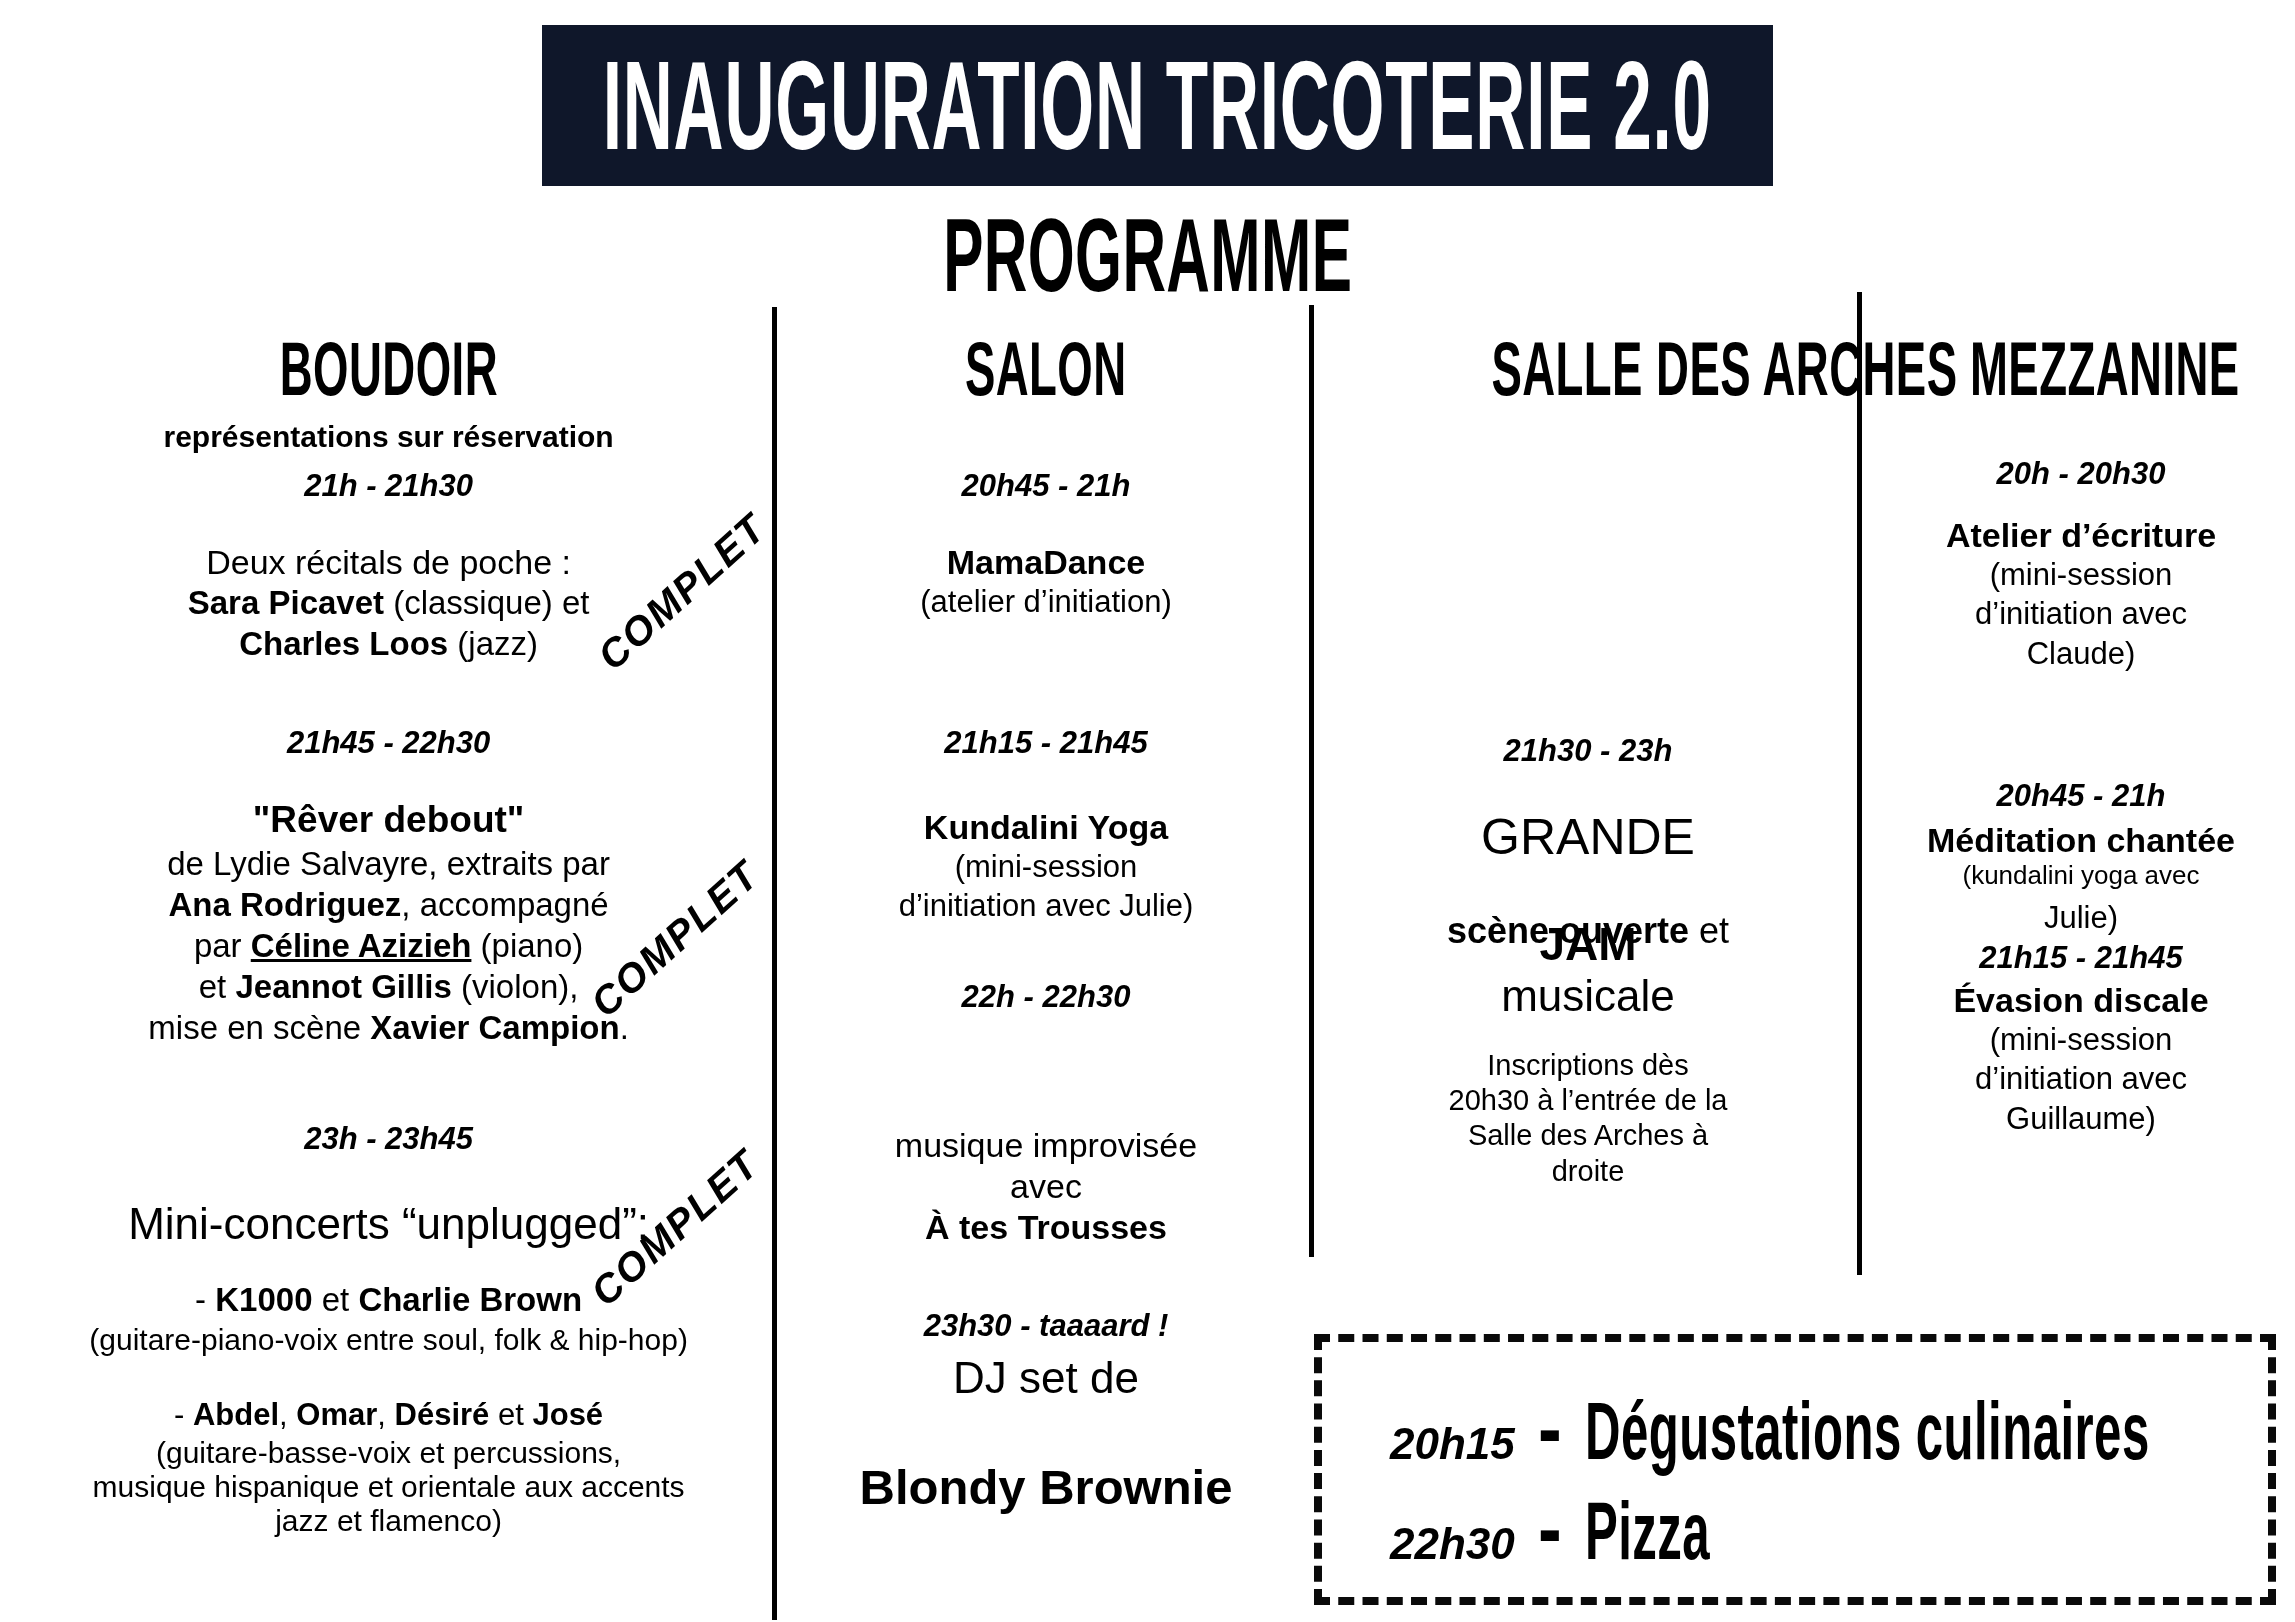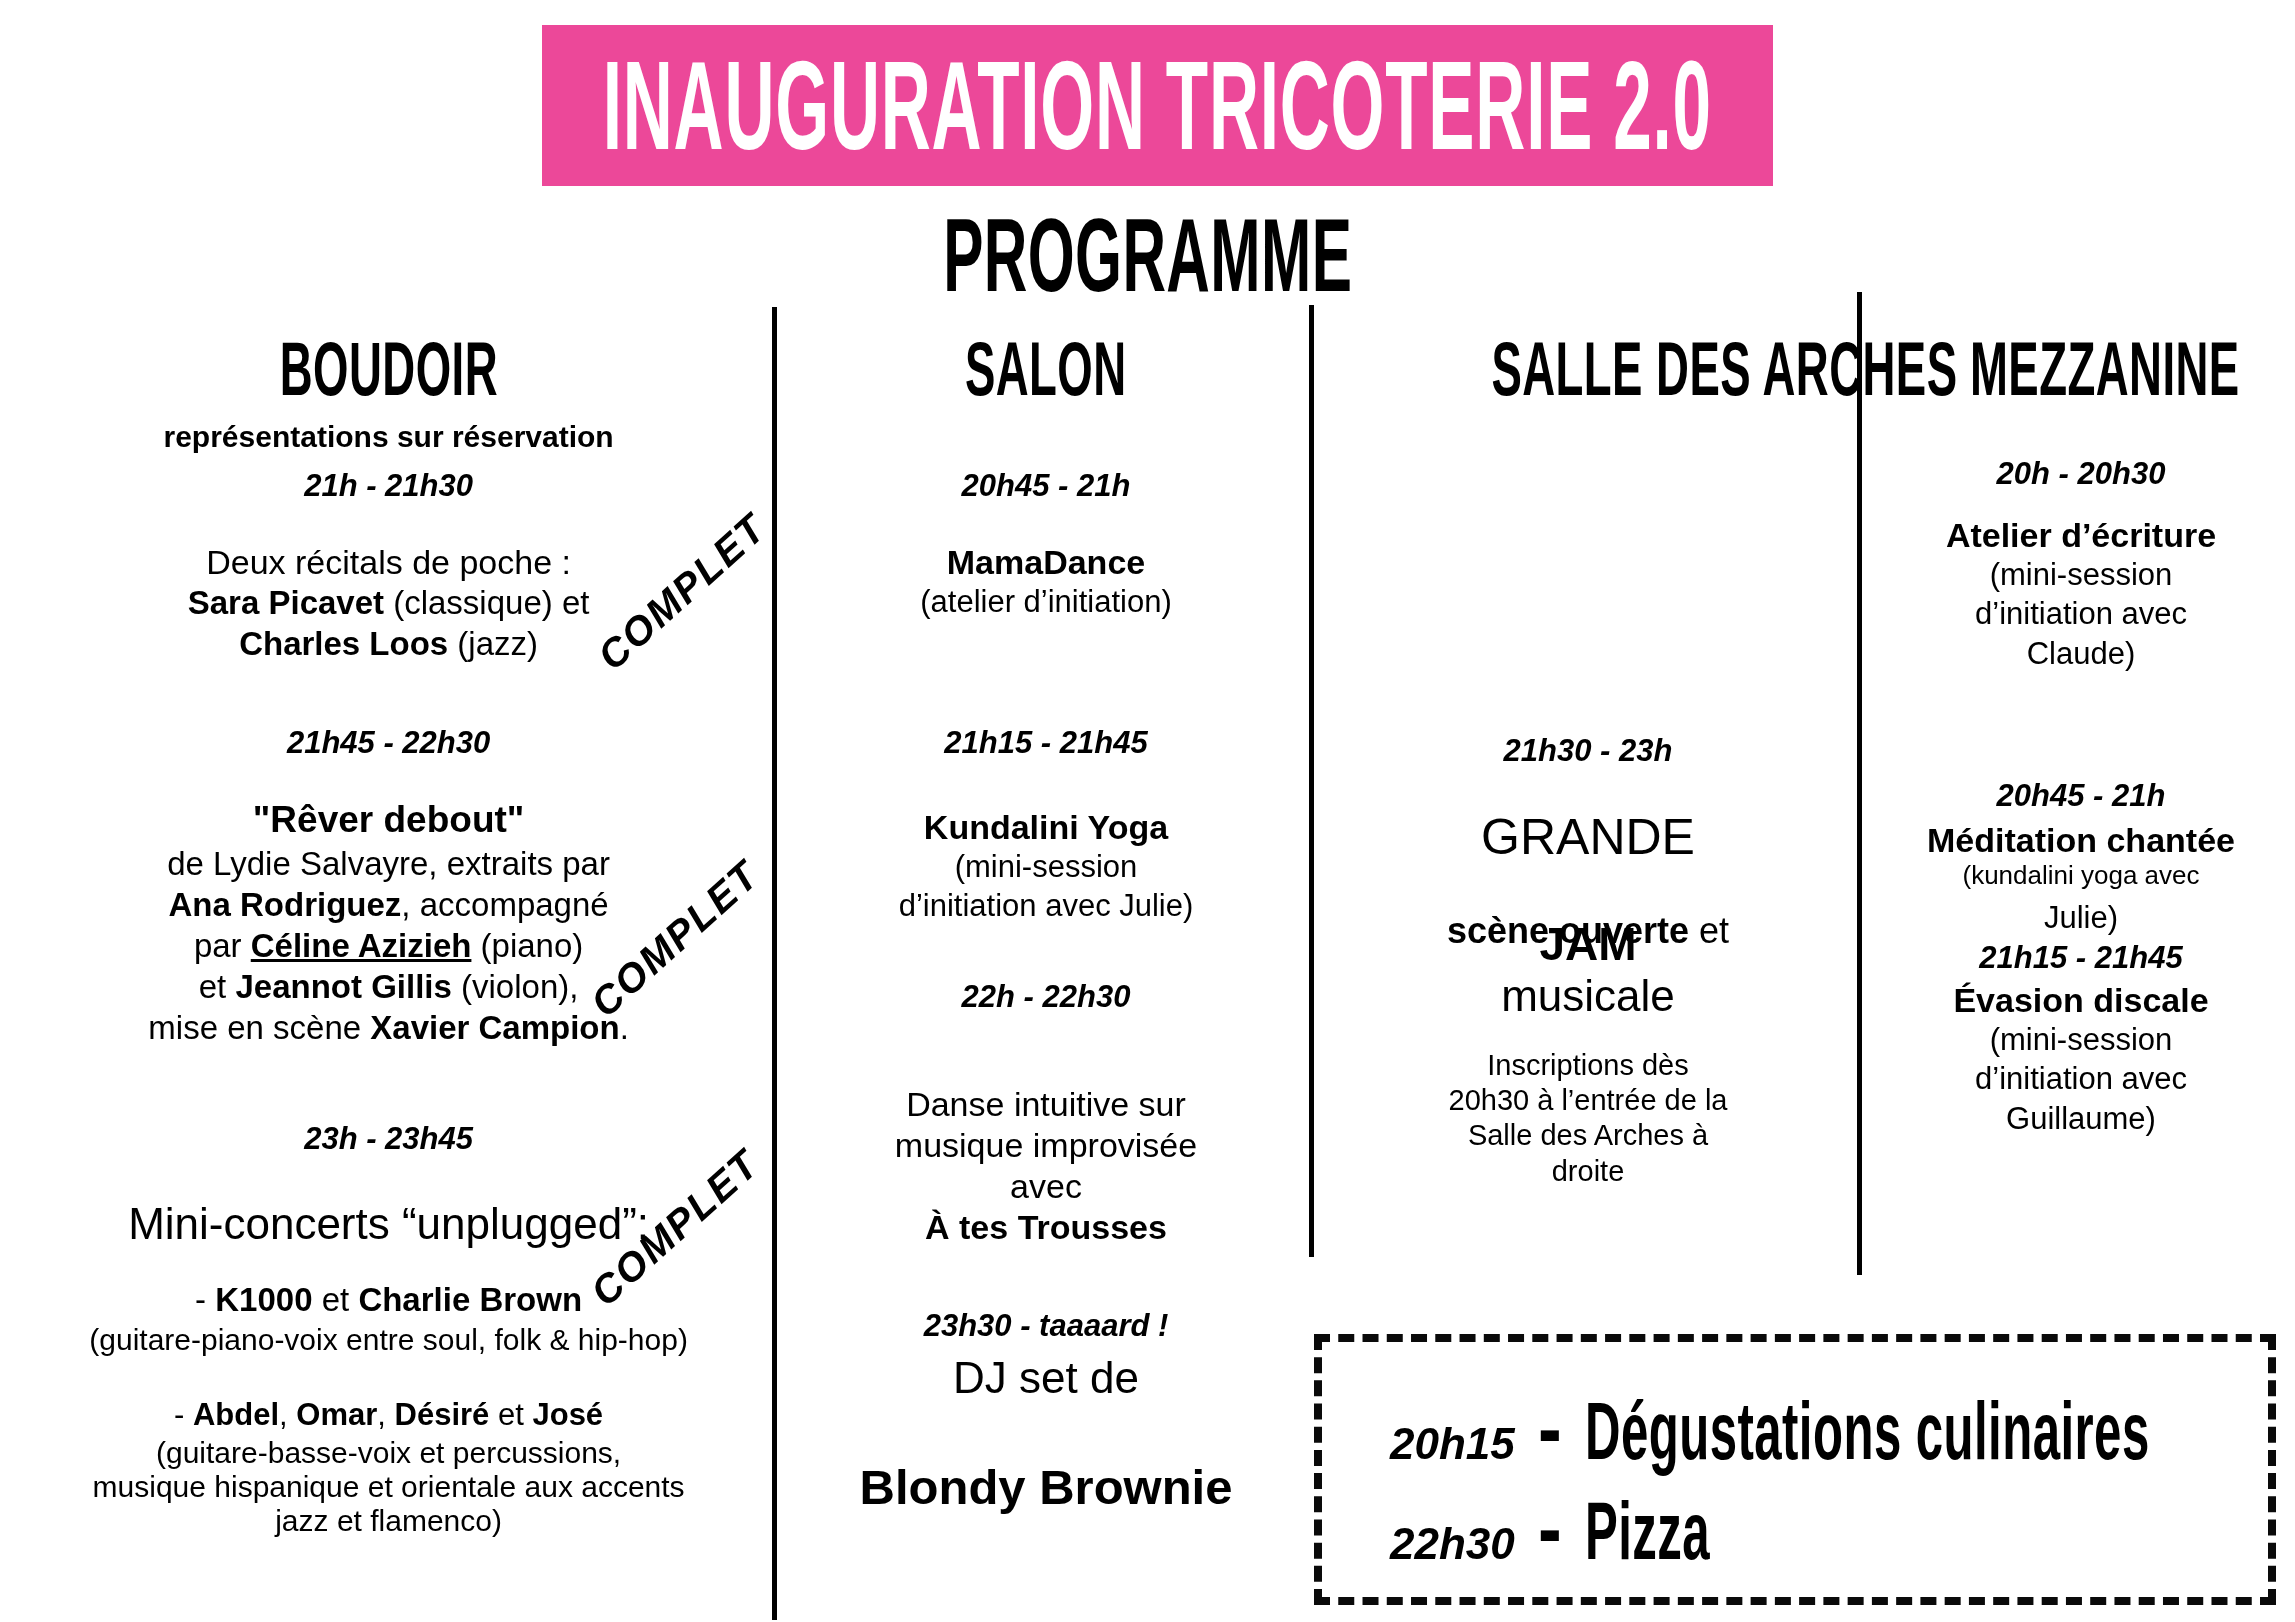--- a/index.html
+++ b/index.html
@@ -1,21 +1,21 @@
 <!DOCTYPE html>
 <html style="font-size:11px"><head>
 <meta charset="utf-8">
 <style>
   html,body{margin:0;padding:0;background:#ffffff;}
   #poster{
     position:relative;width:2295px;height:1623px;background:#ffffff;overflow:hidden;
     font-family:"Liberation Sans","DejaVu Sans",sans-serif;color:#000;
   }
   .cond{display:inline-block;transform:scaleX(0.6);transform-origin:50% 60%;white-space:nowrap;}
-  .banner{position:absolute;left:542px;top:24.5px;width:1231px;height:161px;background:#ec4899;
+  .banner{position:absolute;left:542px;top:24.5px;width:1231px;height:161px;background:#0f172a;
     display:flex;align-items:center;justify-content:center;}
   .banner .cond{transform:scaleX(0.55);font-size:126px;font-weight:700;color:#ffffff;letter-spacing:1.4px;}
   .programme{position:absolute;left:0;top:196px;width:100%;text-align:center;}
   .programme .cond{transform:scaleX(0.58);font-size:104px;font-weight:700;letter-spacing:0.7px;}
   .vline{position:absolute;width:4.8px;background:#000;}
   #d1{left:772px;top:307px;height:1313px;}
   #d2{left:1309px;top:305px;height:952px;}
   #d3{left:1857px;top:292px;height:983px;}
   .col{position:absolute;top:0;height:100%;}
   #col-boudoir{left:13.6px;width:750px;}
@@ -87,21 +87,20 @@
   <section class="col" id="col-salon">
     <div class="line hdr" style="top:329px"><span class="cond">SALON</span></div>
     <div class="line t" style="top:470px;font-size:31px">20h45 - 21h</div>
     <div class="line b" style="top:545px;font-size:34px">MamaDance</div>
     <div class="line" style="top:586px;font-size:31px">(atelier d’initiation)</div>
     <div class="line t" style="top:727px;font-size:31px">21h15 - 21h45</div>
     <div class="line b" style="top:810px;font-size:34px">Kundalini Yoga</div>
     <div class="line" style="top:851px;font-size:31px">(mini-session</div>
     <div class="line" style="top:890px;font-size:31px">d’initiation avec Julie)</div>
     <div class="line t" style="top:981px;font-size:31px">22h - 22h30</div>
-    <div class="line" style="top:1087px;font-size:34px">Danse intuitive sur</div>
     <div class="line" style="top:1128px;font-size:34px">musique improvisée</div>
     <div class="line" style="top:1169px;font-size:34px">avec</div>
     <div class="line b" style="top:1210px;font-size:34px">À tes Trousses</div>
     <div class="line t" style="top:1310px;font-size:31px">23h30 - taaaard !</div>
     <div class="line" style="top:1355px;font-size:44px">DJ set de</div>
     <div class="line b" style="top:1462px;font-size:49px">Blondy Brownie</div>
   </section>
 
   <section class="col" id="col-arches">
     <div class="line hdr" style="top:329px"><span class="cond">SALLE DES ARCHES</span></div>

